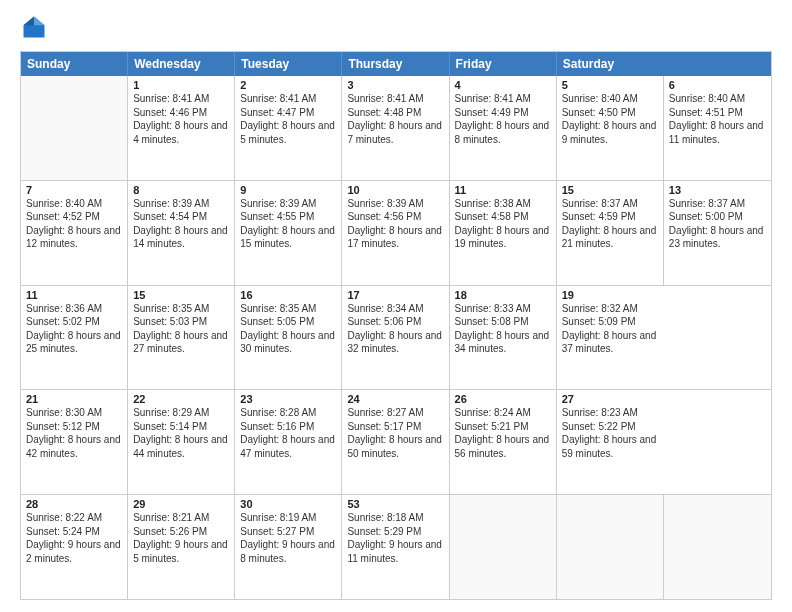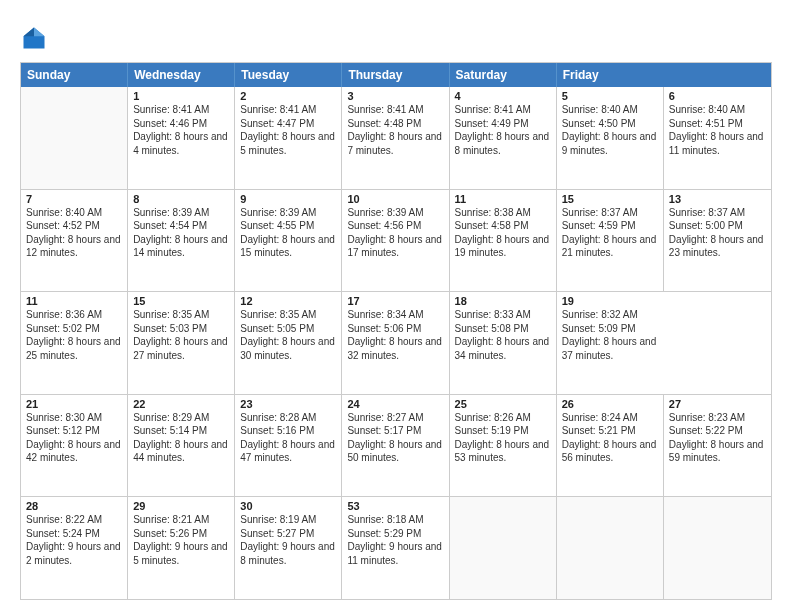--- a/index.html
+++ b/index.html
@@ -6,21 +6,21 @@
     body {
       font-family: Arial, sans-serif;
       background: #fff;
       width: 792px;
       height: 612px;
       overflow: hidden;
     }
     .page {
       width: 792px;
       height: 612px;
-      padding: 24px 20px 12px 20px;
+      padding: 13px 20px 12px 20px;
       display: flex;
       flex-direction: column;
     }
     .header {
       display: flex;
       justify-content: space-between;
       align-items: flex-start;
       margin-bottom: 10px;
     }
     .logo {
@@ -129,22 +129,22 @@
       <div class="title-location"></div>
     </div>
   </div>
 
   <div class="calendar">
     <div class="cal-header">
     <div class="cal-header-cell">Sunday</div>
         <div class="cal-header-cell">Wednesday</div>
         <div class="cal-header-cell">Tuesday</div>
         <div class="cal-header-cell">Thursday</div>
+        <div class="cal-header-cell">Friday</div>
         <div class="cal-header-cell">Saturday</div>
-        <div class="cal-header-cell">Friday</div>
       </div>
     <div class="cal-body">
     <div class="cal-row">
           <div class="cal-cell empty"></div>
           <div class="cal-cell">
             <div class="day-num">1</div>
             <div class="cell-text">Sunrise: 8:41 AM<br>Sunset: 4:46 PM<br>Daylight: 8 hours and 4 minutes.</div>
           </div>
           <div class="cal-cell">
             <div class="day-num">2</div>
@@ -200,21 +200,21 @@
         <div class="cal-row">
           <div class="cal-cell">
             <div class="day-num">11</div>
             <div class="cell-text">Sunrise: 8:36 AM<br>Sunset: 5:02 PM<br>Daylight: 8 hours and 25 minutes.</div>
           </div>
           <div class="cal-cell">
             <div class="day-num">15</div>
             <div class="cell-text">Sunrise: 8:35 AM<br>Sunset: 5:03 PM<br>Daylight: 8 hours and 27 minutes.</div>
           </div>
           <div class="cal-cell">
-            <div class="day-num">12</div>
+            <div class="day-num">16</div>
             <div class="cell-text">Sunrise: 8:35 AM<br>Sunset: 5:05 PM<br>Daylight: 8 hours and 30 minutes.</div>
           </div>
           <div class="cal-cell">
             <div class="day-num">17</div>
             <div class="cell-text">Sunrise: 8:34 AM<br>Sunset: 5:06 PM<br>Daylight: 8 hours and 32 minutes.</div>
           </div>
           <div class="cal-cell">
             <div class="day-num">18</div>
             <div class="cell-text">Sunrise: 8:33 AM<br>Sunset: 5:08 PM<br>Daylight: 8 hours and 34 minutes.</div>
           </div>
@@ -232,24 +232,20 @@
             <div class="day-num">22</div>
             <div class="cell-text">Sunrise: 8:29 AM<br>Sunset: 5:14 PM<br>Daylight: 8 hours and 44 minutes.</div>
           </div>
           <div class="cal-cell">
             <div class="day-num">23</div>
             <div class="cell-text">Sunrise: 8:28 AM<br>Sunset: 5:16 PM<br>Daylight: 8 hours and 47 minutes.</div>
           </div>
           <div class="cal-cell">
             <div class="day-num">24</div>
             <div class="cell-text">Sunrise: 8:27 AM<br>Sunset: 5:17 PM<br>Daylight: 8 hours and 50 minutes.</div>
-          </div>
-          <div class="cal-cell">
-            <div class="day-num">25</div>
-            <div class="cell-text">Sunrise: 8:26 AM<br>Sunset: 5:19 PM<br>Daylight: 8 hours and 53 minutes.</div>
           </div>
           <div class="cal-cell">
             <div class="day-num">26</div>
             <div class="cell-text">Sunrise: 8:24 AM<br>Sunset: 5:21 PM<br>Daylight: 8 hours and 56 minutes.</div>
           </div>
           <div class="cal-cell">
             <div class="day-num">27</div>
             <div class="cell-text">Sunrise: 8:23 AM<br>Sunset: 5:22 PM<br>Daylight: 8 hours and 59 minutes.</div>
           </div>
         </div>

